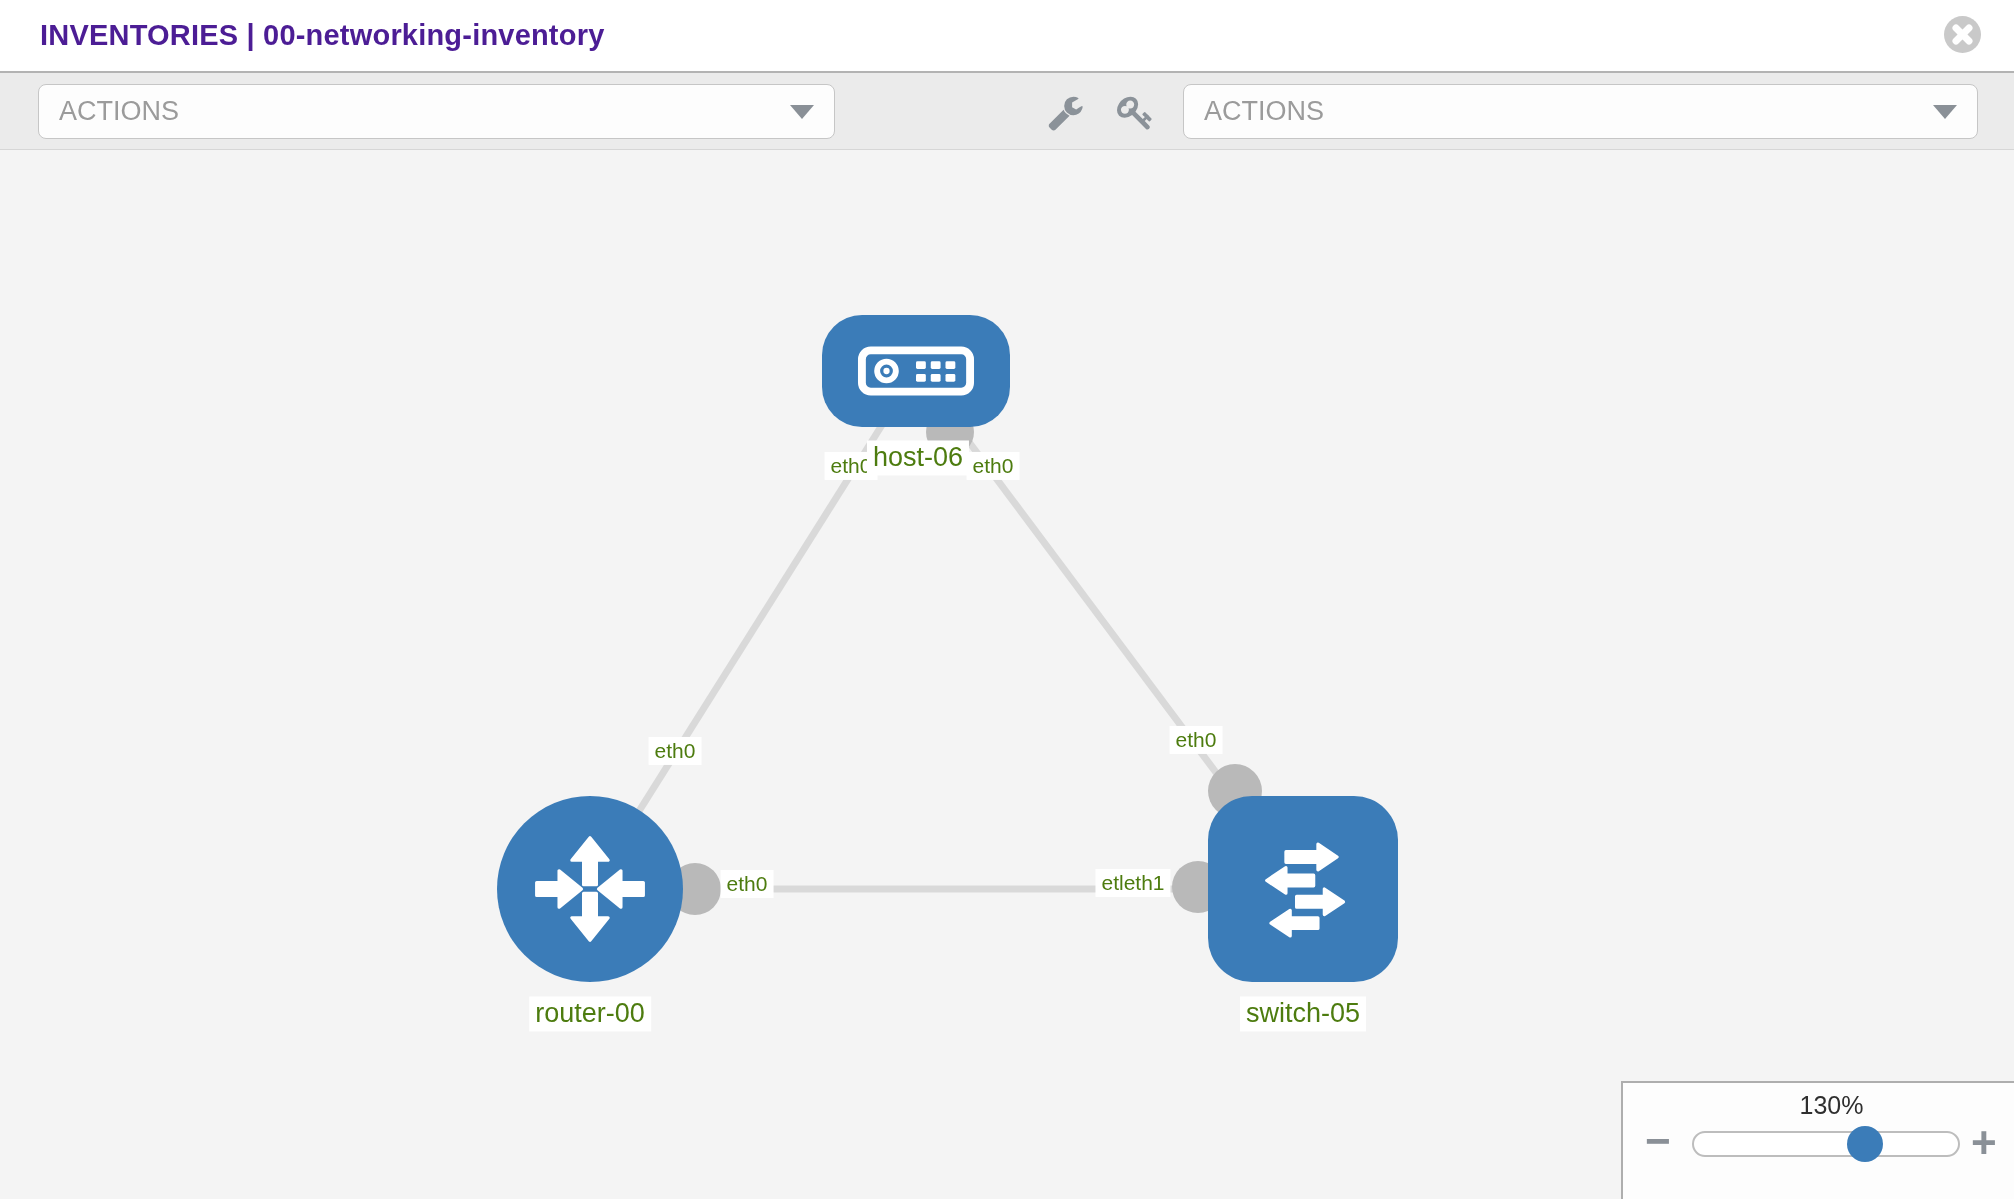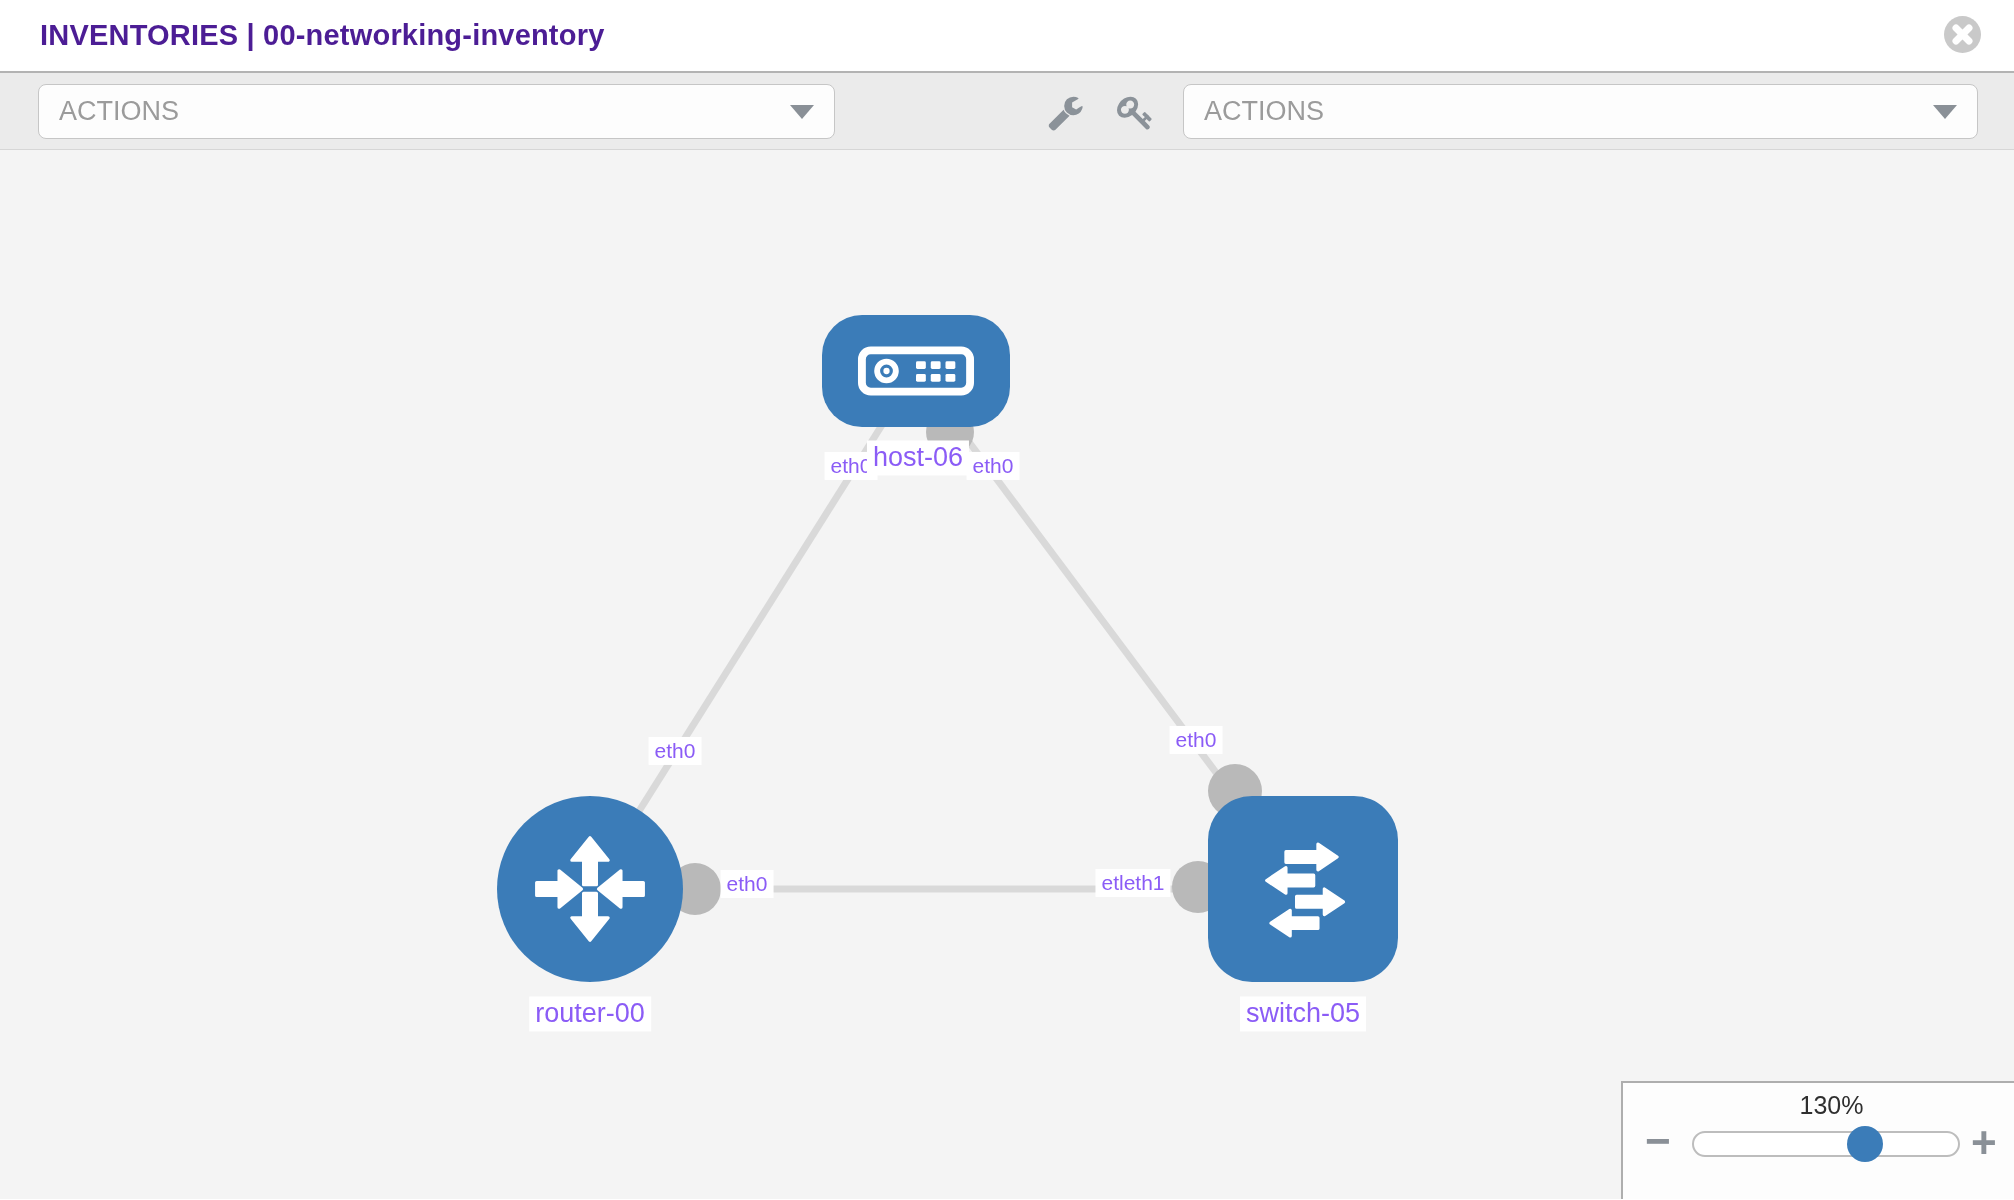--- a/index.html
+++ b/index.html
@@ -50,21 +50,21 @@
   .links-layer { position:absolute; left:0; top:0; }
   .node {
     position:absolute; background:#3b7cb8;
     display:flex; align-items:center; justify-content:center; cursor:pointer;
   }
   .node.host   { left:822px;  top:165px; width:188px; height:112px; border-radius:40px; }
   .node.router { left:497px;  top:646px; width:186px; height:186px; border-radius:50%; }
   .node.switch { left:1208px; top:646px; width:190px; height:186px; border-radius:44px; }
   .lbl {
     position:absolute; transform:translate(-50%,-50%);
-    background:#fff; color:#8b5cf6; white-space:nowrap;
+    background:#fff; color:#4d7c0f; white-space:nowrap;
     padding:2px 6px; line-height:1.15;
   }
   .node-lbl  { font-size:27px; z-index:6; }
   .iface-lbl { font-size:21px; z-index:5; }
   
   .zoom-panel {
     position:absolute; left:1621px; top:931px; width:393px; height:118px;
     background:#fdfdfd; border-left:2px solid #aeaeae; border-top:2px solid #aeaeae;
   }
   .zoom-level {

